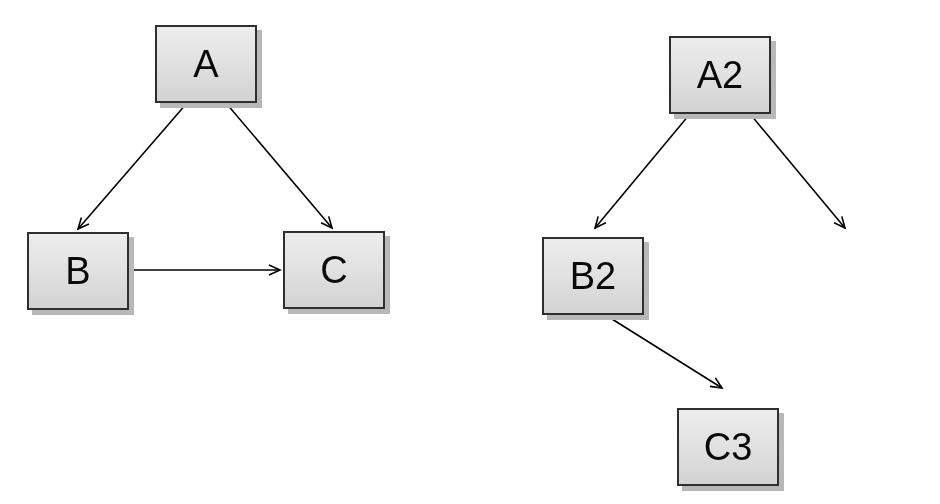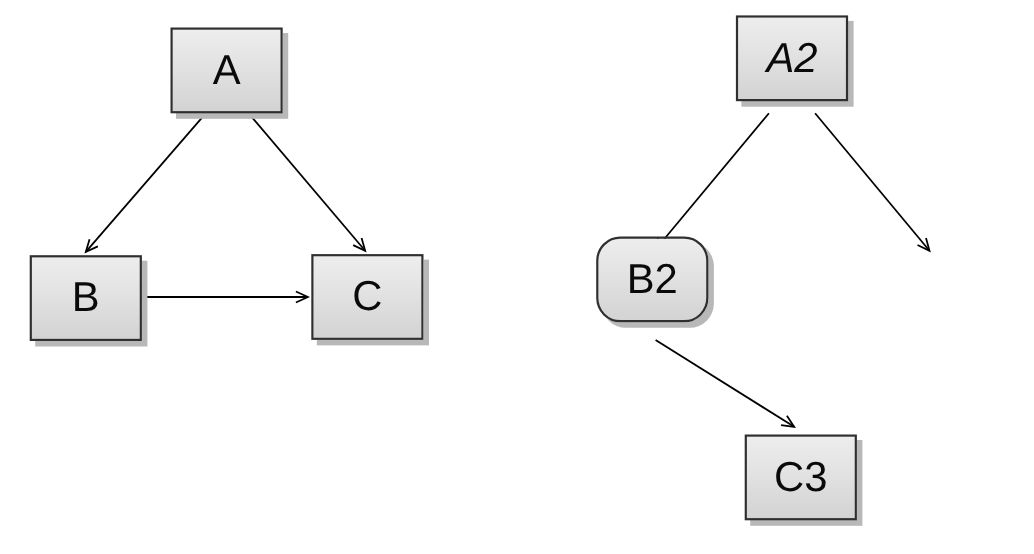--- a/index.html
+++ b/index.html
@@ -39,24 +39,24 @@
     font-size: 38px;
     color: #0a0a0a;
     letter-spacing: 0px;
     line-height: 1;
     user-select: none;
   }
   
   .pos-a  { left: 155px; top: 25px;  }
   .pos-b  { left: 27px;  top: 232px; }
   .pos-c  { left: 283px; top: 231px; }
-  .pos-a2 { left: 669px; top: 14px; font-style: italic;  }
-  .pos-b2 { left: 542px; top: 215px; border-radius: 22px; }
+  .pos-a2 { left: 669px; top: 36px;  }
+  .pos-b2 { left: 542px; top: 237px; }
   .pos-c2 { left: 799px; top: 231px; }
-  .pos-c3 { left: 677px; top: 395px; text-align: center; }
+  .pos-c3 { left: 677px; top: 408px; text-align: center; }
 </style>
 </head>
 <body>
 
 <div class="canvas">
 
   <svg class="edge-layer" width="940" height="504" viewBox="0 0 940 504" xmlns="http://www.w3.org/2000/svg">
     <defs>
       <marker id="arrow" markerUnits="userSpaceOnUse" markerWidth="14" markerHeight="12" viewBox="0 0 14 12" refX="12" refY="6" orient="auto">
         <path d="M1,1 L12,6 L1,11" fill="none" stroke="#000000" stroke-width="1.6"></path>

